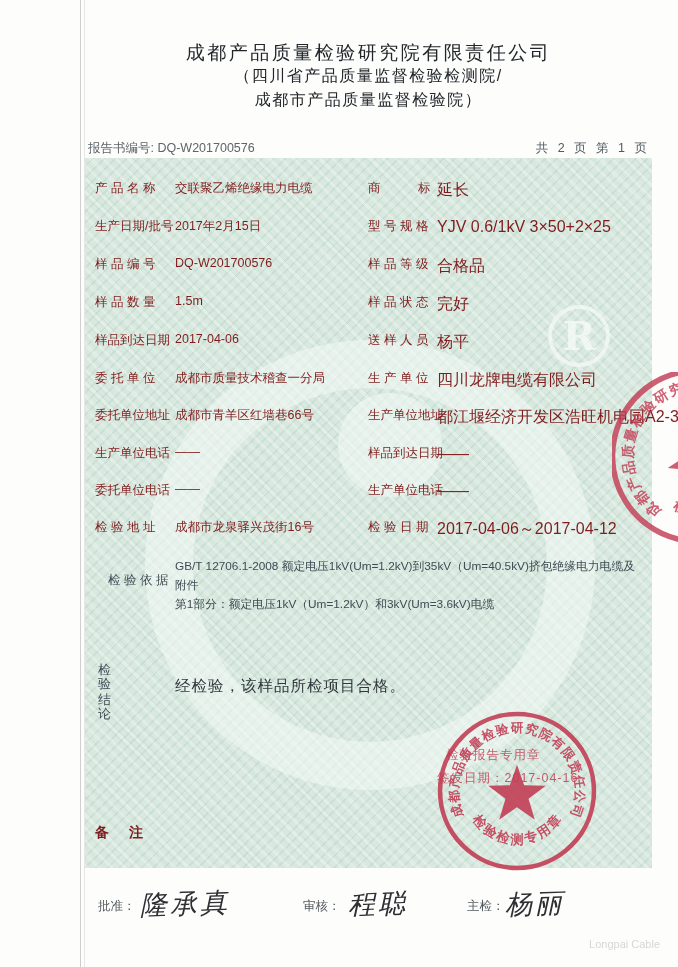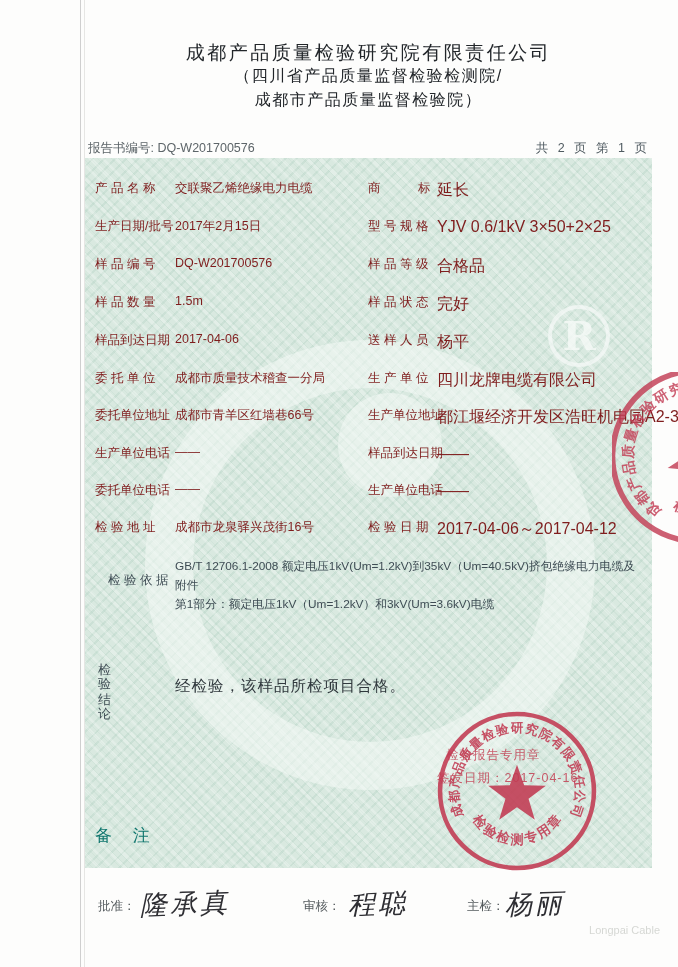--- a/index.html
+++ b/index.html
@@ -45,21 +45,21 @@
   .row .rl{position:absolute;left:283px;}
   .row .rv{position:absolute;left:352px;font-size:16px;}
 
   .basis-label{position:absolute;left:108px;top:572px;font-size:12.5px;color:#3e4c54;white-space:nowrap;}
   .basis-text{position:absolute;left:175px;top:557px;width:470px;font-size:11.8px;line-height:19px;color:#3e4c54;}
 
   .concl-label{position:absolute;left:95px;top:652px;writing-mode:vertical-lr;letter-spacing:15px;
     font-size:13px;color:#3e4c54;}
   .concl-text{position:absolute;left:175px;top:676px;font-size:15.5px;color:#30383d;letter-spacing:1px;}
 
-  .remarks-label{position:absolute;left:95px;top:824px;font-size:17px;letter-spacing:8px;color:#0f766e;}
+  .remarks-label{position:absolute;left:95px;top:824px;font-size:14px;letter-spacing:8px;color:#7f1d1d;font-weight:bold;}
 
   
   .seal-line{position:absolute;color:rgba(193,52,74,.8);font-size:12.5px;letter-spacing:1px;z-index:4;white-space:nowrap;}
   .seal-line.l1{left:446px;top:747px;}
   .seal-line.l2{left:437px;top:770px;}
   .seal{position:absolute;left:436px;top:710px;width:162px;height:162px;z-index:5;opacity:.88;}
   .edge-seal-wrap{position:absolute;left:612px;top:372px;width:66px;height:170px;overflow:hidden;z-index:5;opacity:.8;}
   .edge-seal-wrap svg{position:absolute;left:-4px;top:-6px;transform:rotate(-32deg);}
 
   
@@ -67,21 +67,21 @@
   .sig-label{position:absolute;top:8px;}
   .sig-name{position:absolute;top:-4px;font-family:"DejaVu Serif",serif;font-style:italic;font-weight:500;
     font-size:27px;color:#2e2e33;letter-spacing:3px;transform:rotate(-2deg);white-space:nowrap;}
   .sl-approve{left:13px;} .sn-approve{left:55px;}
   .sl-review{left:218px;} .sn-review{left:263px;}
   .sl-chief{left:382px;}  .sn-chief{left:420px;}
 
   
   .brand{position:absolute;right:18px;top:922px;width:140px;text-align:right;}
   .brand .cn{font-size:17px;color:#c8cbc7;letter-spacing:2px;}
-  .brand .en{font-size:11px;color:#d6d8d4;margin-top:2px;}
+  .brand .en{font-size:11px;color:#d6d8d4;margin-top:16px;}
 </style>
 </head>
 <body>
 
 <div class="screen">
 
   <div class="edge-line" style="left:80px;"></div>
   <div class="edge-line2" style="left:84px;"></div>
 
   <div class="hdr company">成都产品质量检验研究院有限责任公司</div>

